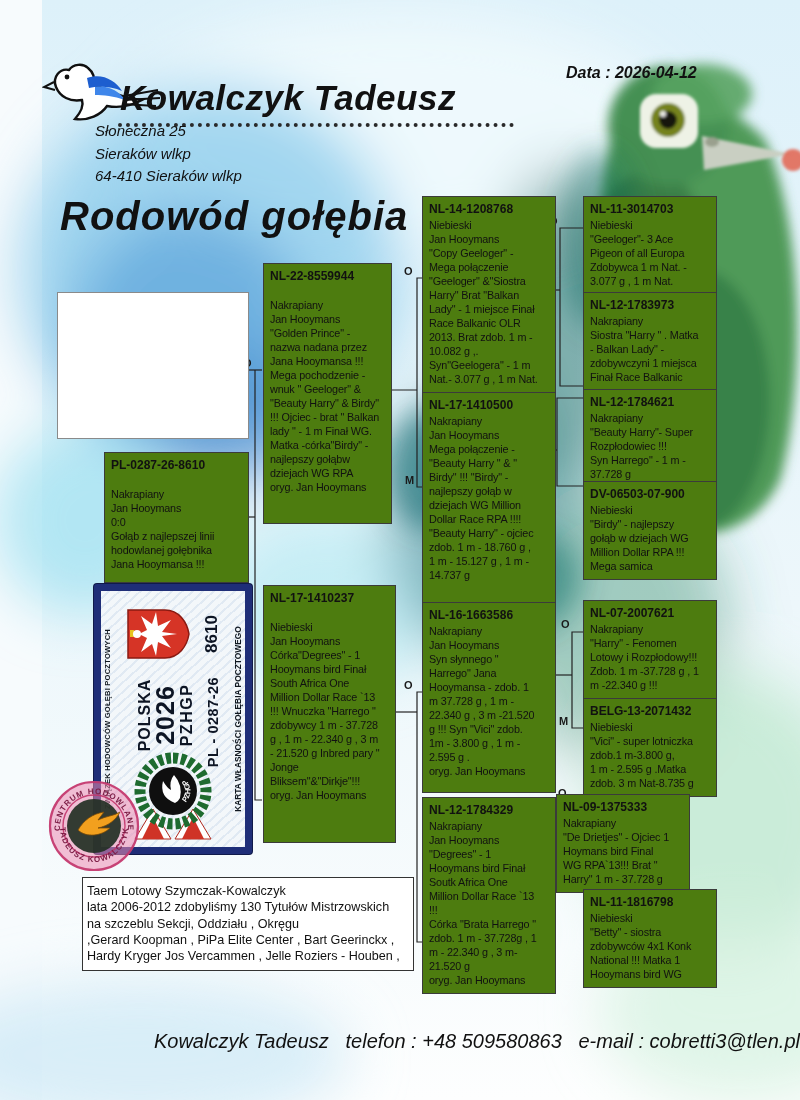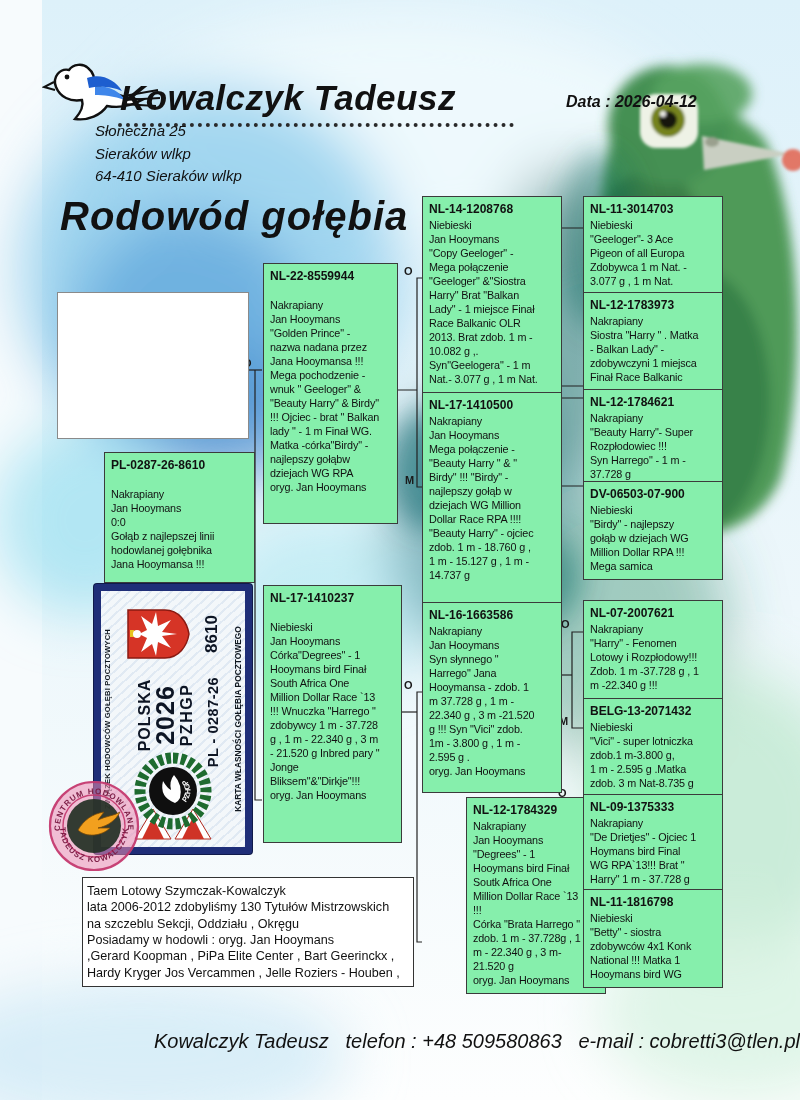--- a/index.html
+++ b/index.html
@@ -5,47 +5,47 @@
   html,body{margin:0;padding:0;}
   .page{position:relative;width:800px;height:1100px;overflow:hidden;background:#fff;
         font-family:"Liberation Sans",sans-serif;color:#111;}
   .bg,.overlay{position:absolute;left:0;top:0;z-index:0;}
   .overlay{z-index:1;}
 
   
   .logo{position:absolute;left:42px;top:60px;z-index:2;}
   .owner-name{position:absolute;left:118px;top:78px;z-index:2;font-size:35px;font-weight:bold;
               font-style:italic;letter-spacing:.5px;border-bottom:4px dotted #2a2a2a;padding:0 58px 5px 2px;}
-  .doc-date{position:absolute;left:566px;top:64px;z-index:2;font-size:16px;font-style:italic;font-weight:bold;margin-top:29px;}
+  .doc-date{position:absolute;left:566px;top:64px;z-index:2;font-size:16px;font-style:italic;font-weight:bold;}
   .addr{position:absolute;left:95px;top:120px;z-index:2;font-size:15px;font-style:italic;line-height:1.5;}
   .doc-title{position:absolute;left:60px;top:194px;z-index:2;font-size:40px;font-weight:bold;font-style:italic;letter-spacing:1px;}
 
   
-  .pbox{position:absolute;z-index:2;background:#86efac;border:1.6px solid #3b3b3b;
-        padding:5px 6px 6px 6px;font-size:10.8px;line-height:1.3;letter-spacing:-.15px;}
+  .pbox{position:absolute;z-index:2;background:#4d7c0f;border:1.6px solid #3b3b3b;
+        padding:5px 0 6px 6px;font-size:10.8px;line-height:1.3;letter-spacing:-.15px;}
   .pbox-id{font-weight:bold;font-size:12px;letter-spacing:0;}
   .pbox-body{white-space:pre-line;}
   .gap .pbox-id{margin-bottom:13px;}
   .photo-box{position:absolute;left:57px;top:292px;width:190px;height:145px;background:#fff;
              border:1.2px solid #8a8a8a;z-index:2;}
 
   .b-pl{left:104px;top:452px;width:137px;min-height:118px;}
   .b-f {left:263px;top:263px;width:121px;min-height:248px;}
   .b-m {left:263px;top:585px;width:125px;min-height:245px;}
   .b-ff{left:422px;top:196px;width:126px;min-height:180px;}
   .b-fm{left:422px;top:392px;width:126px;min-height:203px;}
   .b-mf{left:422px;top:602px;width:126px;min-height:178px;}
-  .b-mm{left:422px;top:797px;width:126px;min-height:174px;margin-left:44px;}
+  .b-mm{left:422px;top:797px;width:126px;min-height:174px;}
   .b-g1{left:583px;top:196px;width:126px;min-height:82px;}
   .b-g2{left:583px;top:292px;width:126px;min-height:82px;}
   .b-g3{left:583px;top:389px;width:126px;min-height:78px;}
   .b-g4{left:583px;top:481px;width:126px;min-height:78px;}
   .b-g5{left:583px;top:600px;width:126px;min-height:82px;}
   .b-g6{left:583px;top:698px;width:126px;min-height:80px;}
-  .b-g7{left:583px;top:794px;width:126px;min-height:80px;}
+  .b-g7{left:556px;top:794px;width:126px;min-height:80px;}
   .b-g8{left:583px;top:889px;width:126px;min-height:82px;}
 
   
   .card{position:absolute;left:94px;top:584px;width:158px;height:270px;z-index:2;
         background:#1f2e78;border-radius:3px;box-shadow:0 0 0 1px #101a4a;}
   .card-inner{position:absolute;left:7px;top:7px;width:144px;height:256px;background:#f3f7fa;overflow:hidden;}
   .card-face{position:absolute;left:0;top:256px;width:256px;height:144px;
              transform:rotate(-90deg);transform-origin:0 0;
              background:repeating-linear-gradient(48deg,rgba(110,150,200,.14) 0 2px,transparent 2px 7px);}
   .card-assoc{position:absolute;left:0;top:2px;width:100%;text-align:center;font-size:7.6px;
@@ -413,20 +413,19 @@
       <textPath href="#stBot" startOffset="50%" text-anchor="middle">TADEUSZ KOWALCZYK</textPath>
     </text>
     <circle cx="48" cy="48" r="27" fill="#233024" opacity="0.92"></circle>
     <path d="M32,52 C38,42 46,36 58,34 L52,42 C60,38 68,38 74,34 C70,42 62,48 52,50 L64,50 C56,58 40,60 32,52 Z" fill="#f2a01e" stroke="#7a4a08" stroke-width="0.8"></path>
   </svg>
 
   <div class="ach">
     <div>Taem Lotowy Szymczak-Kowalczyk</div>
     <div>lata 2006-2012  zdobyliśmy  130 Tytułów Mistrzowskich</div>
     <div>na szczeblu Sekcji, Oddziału , Okręgu</div>
-    <div>Posiadamy w hodowli : oryg. Jan Hooymans</div>
     <div>,Gerard Koopman , PiPa Elite Center , Bart Geerinckx ,</div>
     <div>Hardy Kryger  Jos Vercammen , Jelle Roziers - Houben ,</div>
   </div>
 
   <div class="footer">Kowalczyk Tadeusz   telefon : +48 509580863   e-mail : cobretti3@tlen.pl</div>
 
 </div>
 
 </body></html>

